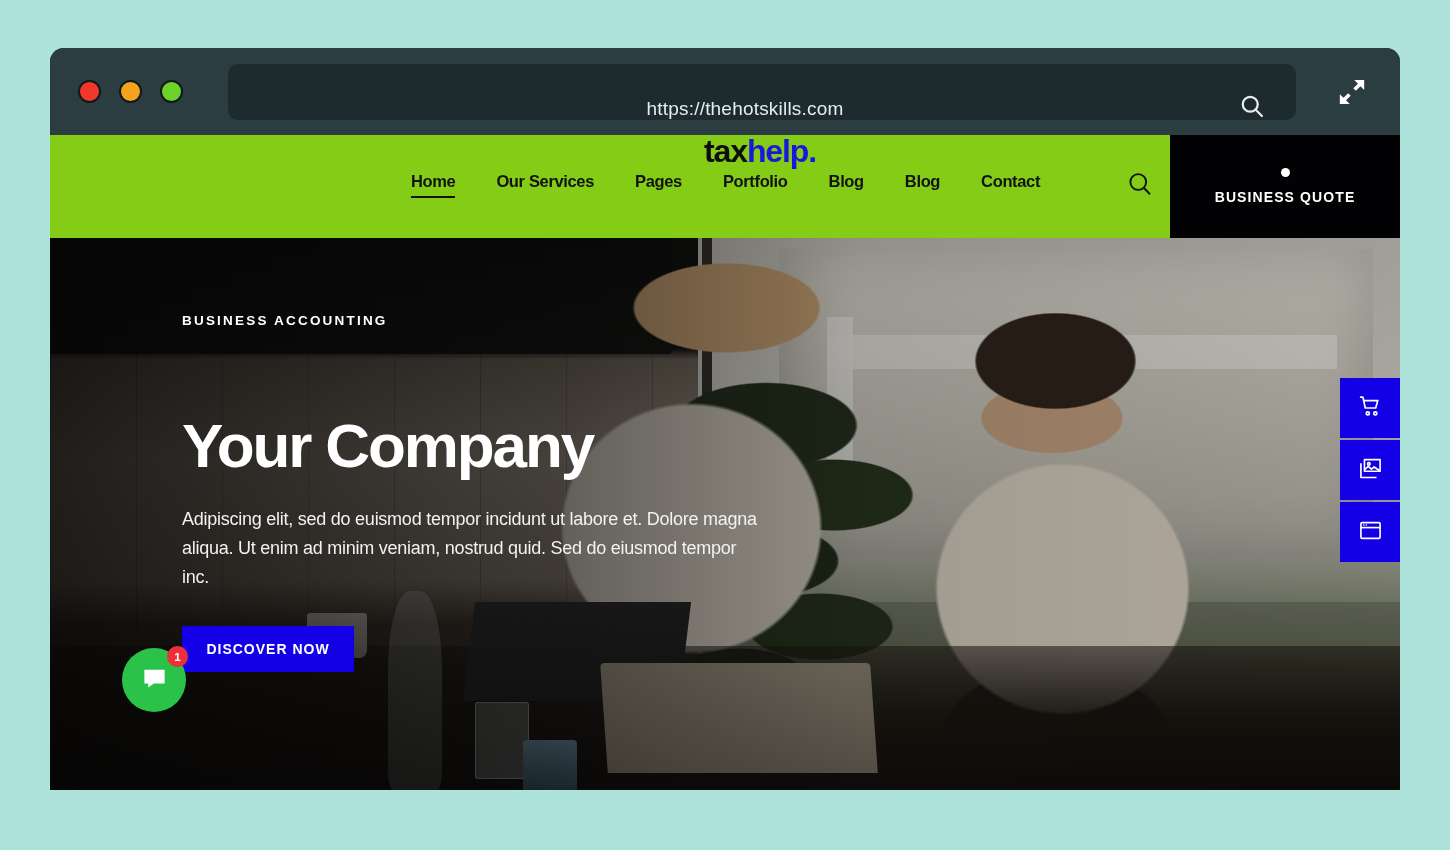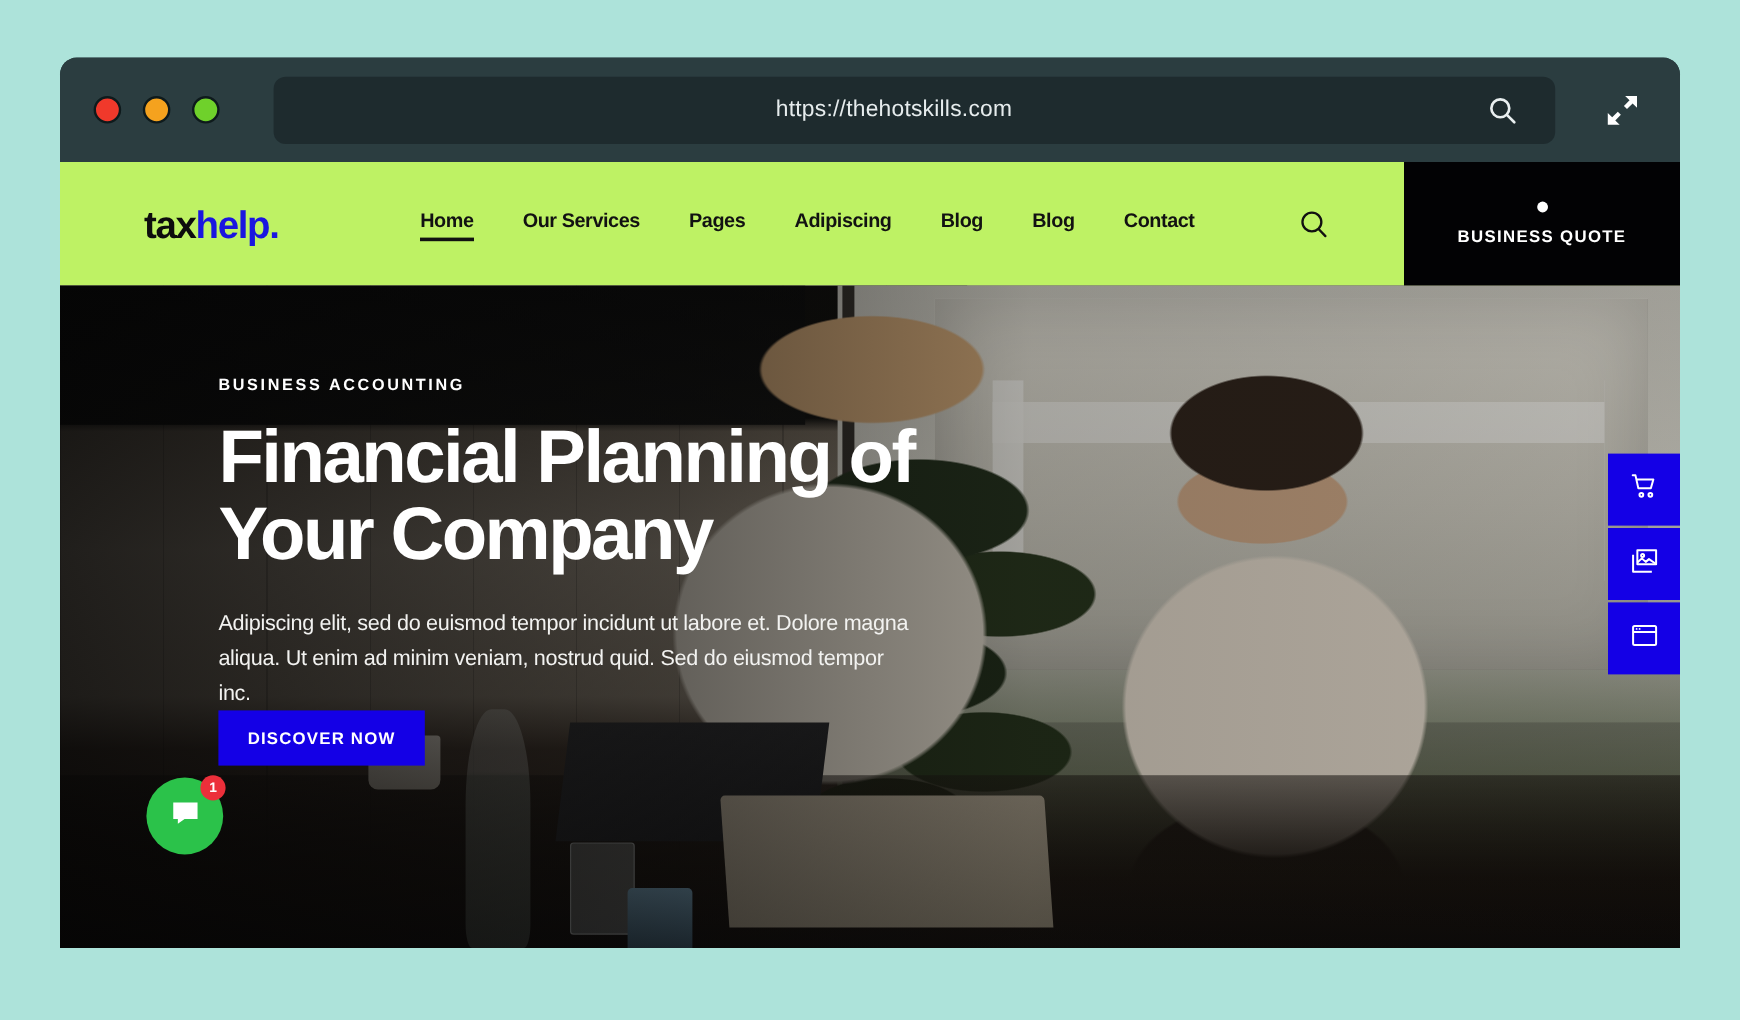--- a/index.html
+++ b/index.html
@@ -32,21 +32,21 @@
   .light.red    { background: #f0392b; }
   .light.amber  { background: #f5a21e; }
   .light.green  { background: #6fd12b; }
 
   .urlbar {
     flex: 1 1 auto;
     height: 56px;
     background: #1e2b2e;
     border-radius: 10px;
     display: flex;
-    align-items: center;
+    align-items: flex-end;
     padding: 0 30px;
     margin-left: 27px;
     position: relative;
     gap: 36px;
   }
   .url-text {
     flex: 1 1 auto;
     text-align: center;
     color: #e6eced;
     font-size: 19px;
@@ -59,23 +59,24 @@
   
   .site {
     position: relative;
     height: 655px;
     background: #fff;
     overflow: hidden;
   }
   .site-header {
     position: relative;
     height: 103px;
-    background: #bef264;
-    display: flex;
-    align-items: center;
+    background: #84cc16;
+    display: flex;
+    align-items: center;
+    flex-direction: column;
   }
   .logo {
     margin-left: 70px;
     font-size: 32px;
     font-weight: 700;
     letter-spacing: -1.1px;
     line-height: 1;
   }
   .logo .tax  { color: #0d0d0d; }
   .logo .help { color: #1a16e0; }
@@ -252,20 +253,21 @@
     line-height: 1.04;
     letter-spacing: -2.1px;
     margin-bottom: 26px;
   }
   .hero-desc {
     color: #f2f2f0;
     font-size: 18px;
     line-height: 1.62;
     letter-spacing: -.25px;
     width: 575px;
+    margin-bottom: 34px;
   }
   .discover-btn {
     display: inline-flex;
     align-items: center;
     justify-content: center;
     width: 172px; height: 46px;
     background: #1400e6;
     color: #fff;
     font-size: 14px;
     font-weight: 700;
@@ -365,21 +367,21 @@
 
     <div class="site-header">
       <div class="logo">
         <span class="tax">tax</span><span class="help">help.</span>
       </div>
 
       <nav class="nav">
         <span class="nav-item active">Home</span>
         <span class="nav-item">Our Services</span>
         <span class="nav-item">Pages</span>
-        <span class="nav-item">Adipiscing</span>
+        <span class="nav-item">Portfolio</span>
         <span class="nav-item">Blog</span>
         <span class="nav-item">Blog</span>
         <span class="nav-item">Contact</span>
 
         <span class="nav-search">
           <svg width="30" height="30" viewBox="0 0 24 24" fill="none" stroke="#111" stroke-width="1.55">
             <circle cx="10.6" cy="10.4" r="6.3"></circle>
               <line x1="15.2" y1="15.2" x2="19.6" y2="19.8" stroke-linecap="round"></line>
           </svg>
         </span>
@@ -408,21 +410,21 @@
         <div class="laptop-b"></div>
         <div class="cup"></div>
         <div class="bottle"></div>
         <div class="glass"></div>
         <div class="mug-blue"></div>
       </div>
       <div class="hero-overlay"></div>
 
       <div class="hero-content">
         <div class="eyebrow">BUSINESS ACCOUNTING</div>
-        <h1 class="hero-title"><span>Financial Planning of</span><br><span>Your Company</span></h1>
+        <h1 class="hero-title"><br><span>Your Company</span></h1>
         <p class="hero-desc">Adipiscing elit, sed do euismod tempor incidunt ut labore et. Dolore magna aliqua. Ut enim ad minim veniam, nostrud quid. Sed do eiusmod tempor inc.</p>
         <button class="discover-btn">DISCOVER NOW</button>
       </div>
 
       <div class="rail">
         <div class="rail-btn">
           <span>
             <svg width="25" height="25" viewBox="0 0 24 24" fill="none" stroke="#fff" stroke-width="1.6" stroke-linecap="round" stroke-linejoin="round">
               <path d="M2.5 3h2.2l2.3 10.4h10l2-7.1H6.2"></path>
               <circle cx="9.4" cy="18.6" r="1.5"></circle>

